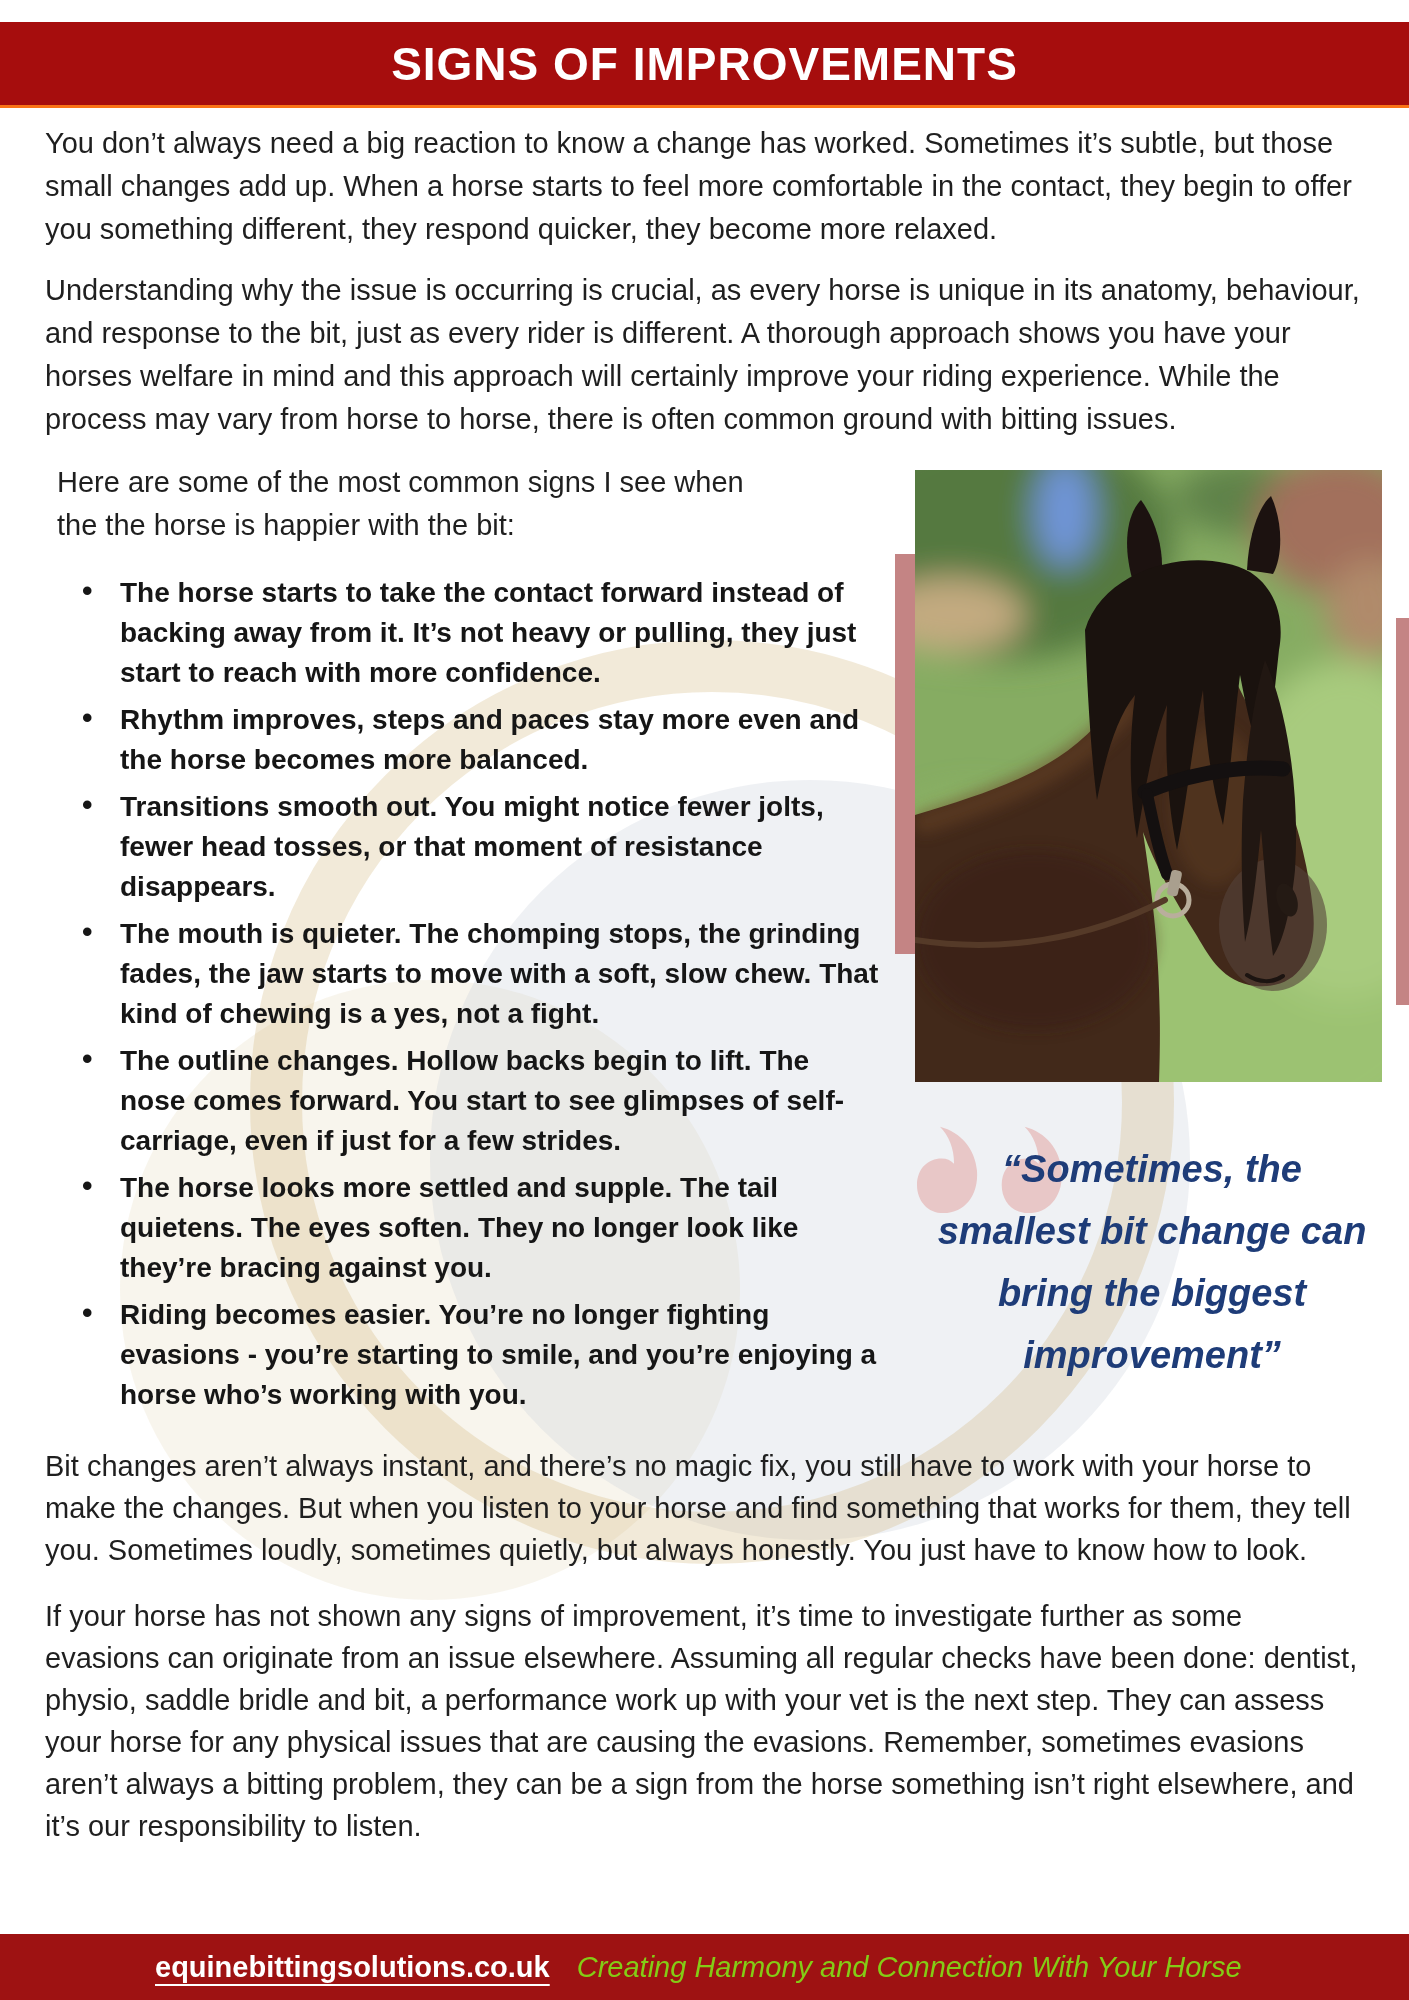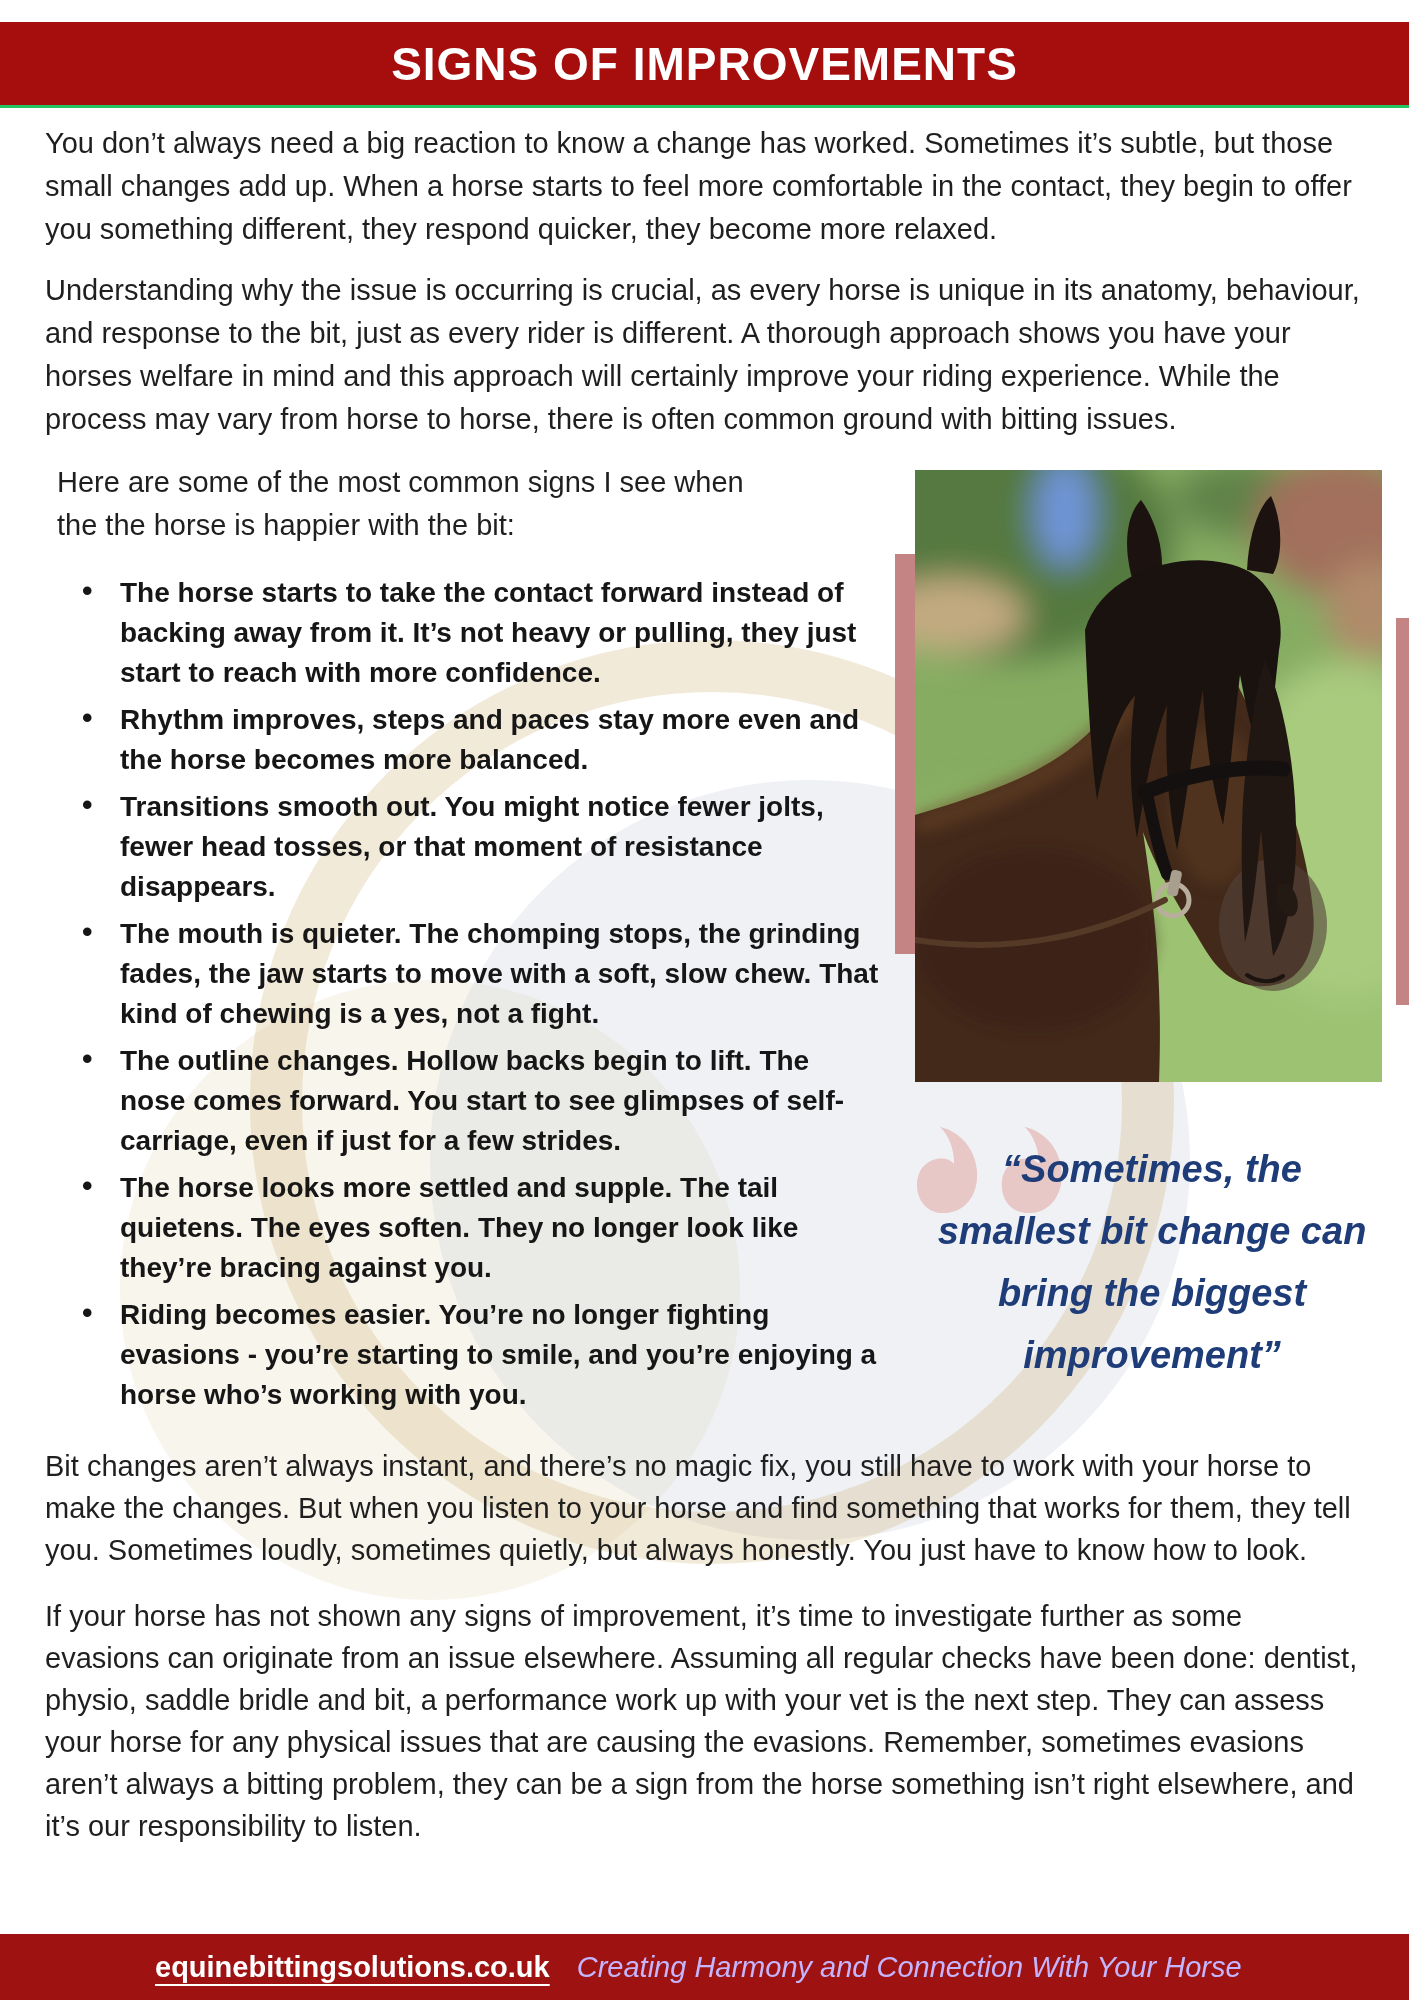--- a/index.html
+++ b/index.html
@@ -20,35 +20,35 @@
   }
   .wm-ivory{
     position:absolute;left:120px;top:980px;width:620px;height:620px;
     border-radius:50%;background:rgba(240,232,214,0.45);
   }
   
   .top-strip{height:22px;background:#ffffff;}
   .header-band{
     position:relative;z-index:2;height:86px;background:#a60d0d;
     display:flex;align-items:center;justify-content:center;
-    border-bottom:3px solid #22c55e;box-sizing:border-box;
+    border-bottom:3px solid #f97316;box-sizing:border-box;
   }
   .header-band h1{
     margin:0;color:#ffffff;font-size:46px;font-weight:700;letter-spacing:1px;
   }
   .footer-band{
     position:absolute;z-index:3;left:0;right:0;bottom:0;height:66px;background:#9e1212;
     display:flex;align-items:center;padding-left:155px;box-sizing:border-box;gap:27px;
   }
   .footer-link{
     color:#ffffff;font-size:29px;font-weight:700;
     text-decoration:underline;text-underline-offset:7px;text-decoration-thickness:2px;
     cursor:pointer;
   }
-  .footer-tagline{color:#c4b5fd;font-size:29px;font-style:italic;font-weight:400;}
+  .footer-tagline{color:#84cc16;font-size:29px;font-style:italic;font-weight:400;}
   
   main{position:relative;z-index:1;padding:14px 45px 0 45px;}
   main p{margin:0 0 18px 0;font-size:29px;line-height:43px;color:#1f1f1f;}
   p.para-2{margin-bottom:0;}
   p.para-4{margin:30px 0 0 0;line-height:42px;}
   p.para-5{margin:24px 0 0 0;line-height:42px;}
   
   .two-col{position:relative;height:954px;margin-top:20px;margin-left:12px;}
   .intro{width:690px;height:86px;font-size:29px;line-height:43px;}
   ul.signs{

